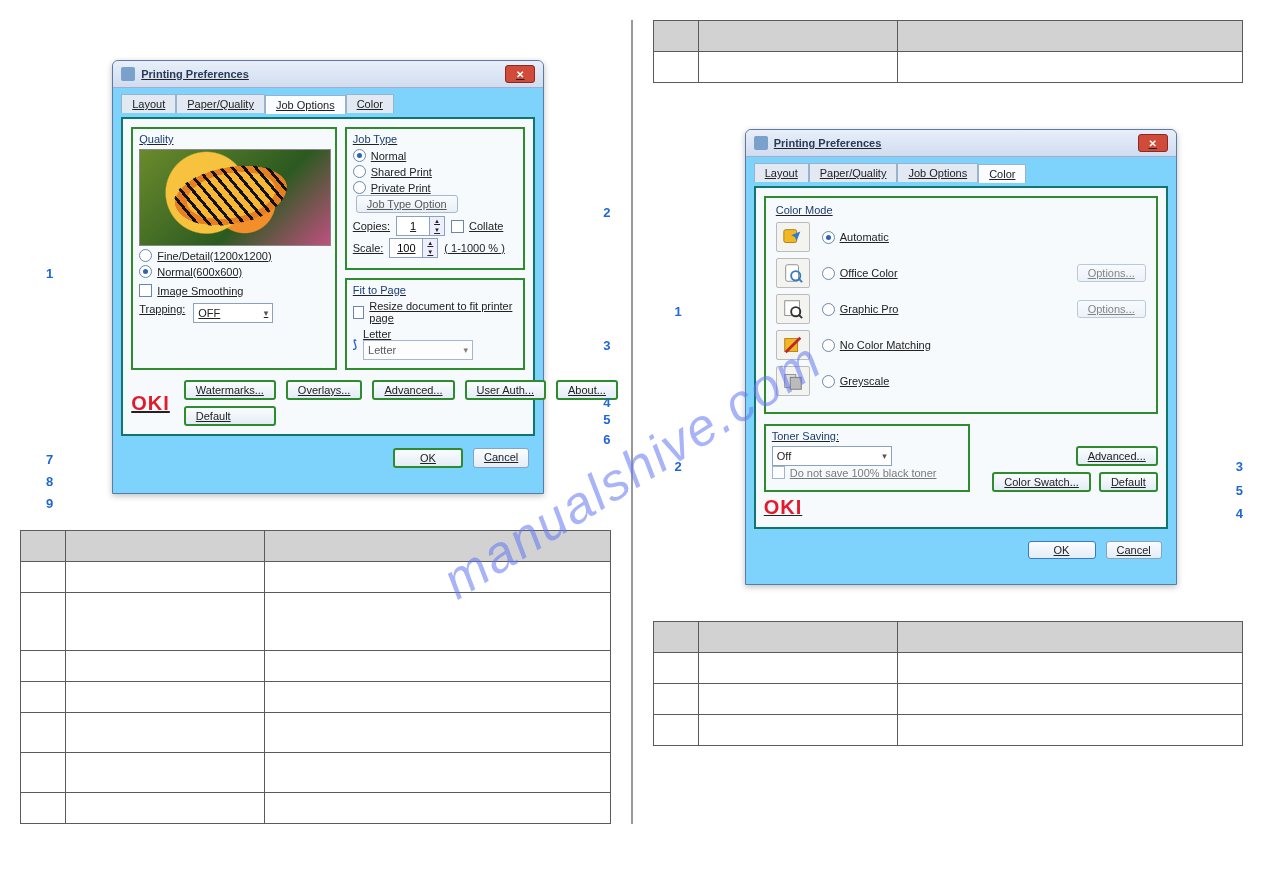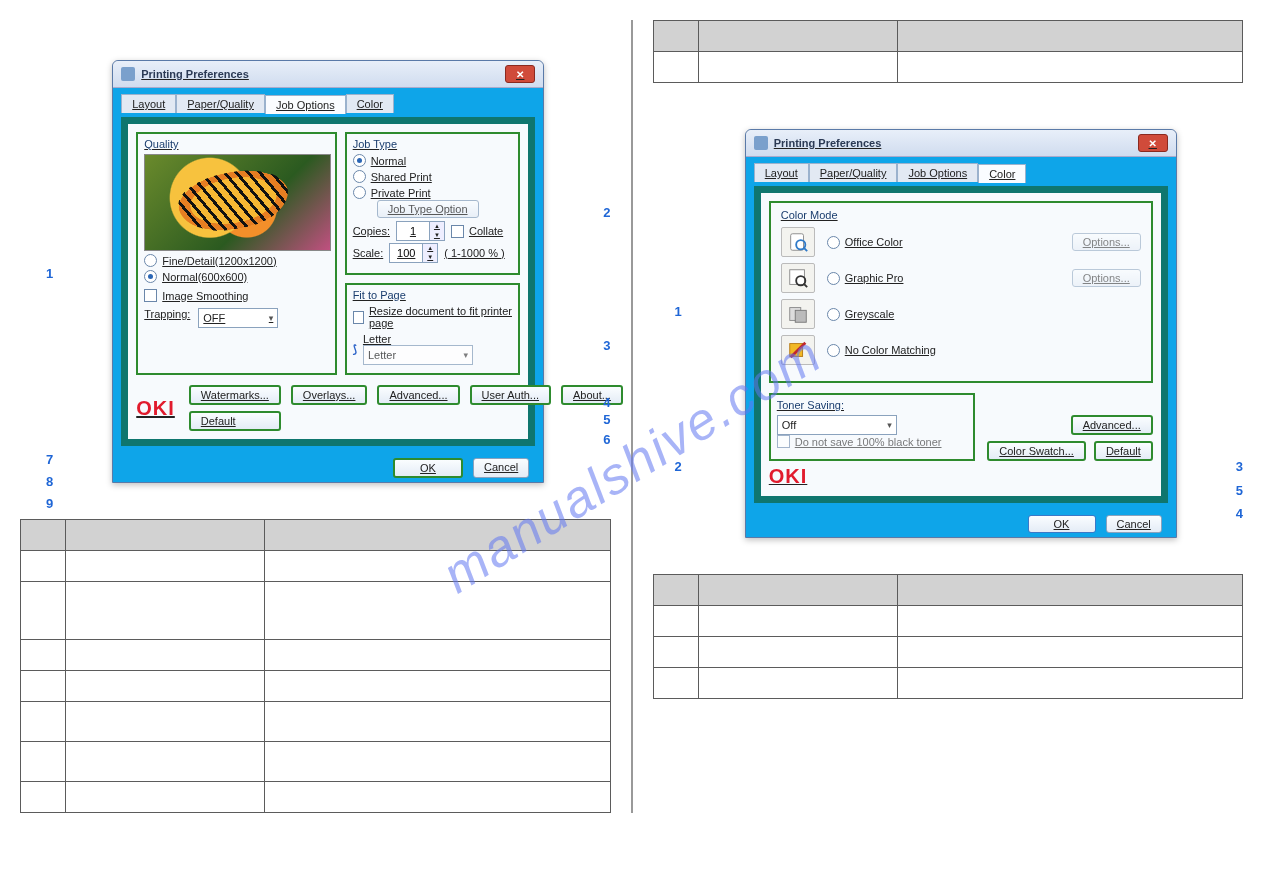--- a/index.html
+++ b/index.html
@@ -47,33 +47,33 @@
   }
   .titlebar .winicon {
     width: 14px; height: 14px; background:#7aa0cc; border-radius:2px;
   }
   .titlebar .wtitle { font-weight: 600; color:#2b3a55; flex:1;}
   .closebtn {
     width: 28px; height: 16px; background:#d04b3a; border:1px solid #8a2a20;
     border-radius:3px; display:flex; align-items:center; justify-content:center;
     color:#fff; font-weight:bold; font-size:10px;
   }
-  .wbody { padding: 6px 8px 0; background:#0ea5e9; }
+  .wbody { padding: 6px 8px 21px; background:#7dd3fc; }
   .tabs { display:flex; gap:0; margin-bottom:4px; }
   .tab {
     padding:3px 10px;
     border:1px solid #9bb2cd;
     border-bottom:none;
     background:#e2e9f3;
     font-size:11px;
     cursor:pointer;
   }
   .tab.active { background:#fafcff; position:relative; top:1px; }
   .tabcontent {
-    border:7px solid #0f766e;
+    border:2px solid #0f766e;
     background:#f7fafd;
     padding:8px;
   }
   .twocol { display:flex; gap:8px; }
   .box {
     border:2px solid #2e8b2e;
     padding:4px 6px 8px;
     position:relative;
   }
   .group-title { font-size:11px; color:#1a3d6e; margin-bottom:4px; }
@@ -220,21 +220,21 @@
                       <span>Normal</span>
                     </div>
                   <div class="radio">
                       <span class="rcircle"></span>
                       <span>Shared Print</span>
                     </div>
                   <div class="radio">
                       <span class="rcircle"></span>
                       <span>Private Print</span>
                     </div>
-                  <div style="margin:4px 0 6px 24px">
+                  <div style="margin:4px 0 6px 3px">
                     <span class="winbtn" style="opacity:.75">Job Type Option</span>
                   </div>
                   <div style="display:flex;align-items:center;gap:6px;margin:2px 0">
                     <span>Copies:</span>
                     <span class="spin">
                         <input value="1" style="">
                         <span class="updown">
                           <span>▲</span>
                           <span>▼</span>
                         </span>
@@ -381,20 +381,32 @@
           <div class="tabs">
             <div class="tab">Layout</div>
             <div class="tab">Paper/Quality</div>
             <div class="tab">Job Options</div>
             <div class="tab active">Color</div>
           </div>
           <div class="tabcontent">
             <div class="box" style="padding:6px 10px 10px">
               <div class="group-title">Color Mode</div>
 
+              <div class="cm-row">
+                <span class="iconbox">
+                  <svg viewBox="0 0 24 24">
+                      <rect x="2" y="4" width="14" height="14" rx="2" fill="#f2b824" stroke="#b57812"></rect>
+                      <path d="M10 10l10-4-4 10-2-4z" fill="#2f7ac9"></path>
+                    </svg>
+                </span>
+                <span class="radio">
+                    <span class="rcircle sel"></span>
+                    <span class="uline">Automatic</span>
+                  </span>
+              </div>
 
               <div class="cm-row">
                 <span class="iconbox">
                   <svg viewBox="0 0 24 24">
                       <rect x="4" y="3" width="14" height="18" rx="2" fill="#fff" stroke="#888"></rect>
                       <circle cx="15" cy="15" r="5" fill="none" stroke="#2f7ac9" stroke-width="2"></circle>
                       <line x1="18" y1="18" x2="22" y2="22" stroke="#2f7ac9" stroke-width="2"></line>
                     </svg>
                 </span>
                 <span class="radio">
@@ -417,40 +429,40 @@
                     <span class="rcircle"></span>
                     <span>Graphic Pro</span>
                   </span>
                 <span style="flex:1"></span>
                 <span class="winbtn" style="opacity:.55">Options...</span>
               </div>
 
               <div class="cm-row">
                 <span class="iconbox">
                   <svg viewBox="0 0 24 24">
+                      <rect x="3" y="5" width="14" height="14" fill="#f2b824" stroke="#b57812"></rect>
+                      <line x1="4" y1="20" x2="20" y2="4" stroke="#c0272d" stroke-width="3"></line>
+                    </svg>
+                </span>
+                <span class="radio">
+                    <span class="rcircle"></span>
+                    <span>No Color Matching</span>
+                  </span>
+              </div>
+
+              <div class="cm-row">
+                <span class="iconbox">
+                  <svg viewBox="0 0 24 24">
                       <rect x="3" y="5" width="12" height="14" fill="#ddd" stroke="#888"></rect>
                       <rect x="9" y="8" width="12" height="13" fill="#bbb" stroke="#777"></rect>
                     </svg>
                 </span>
                 <span class="radio">
                     <span class="rcircle"></span>
                     <span>Greyscale</span>
-                  </span>
-              </div>
-
-              <div class="cm-row">
-                <span class="iconbox">
-                  <svg viewBox="0 0 24 24">
-                      <rect x="3" y="5" width="14" height="14" fill="#f2b824" stroke="#b57812"></rect>
-                      <line x1="4" y1="20" x2="20" y2="4" stroke="#c0272d" stroke-width="3"></line>
-                    </svg>
-                </span>
-                <span class="radio">
-                    <span class="rcircle"></span>
-                    <span>No Color Matching</span>
                   </span>
               </div>
             </div>
 
             <div style="display:flex;align-items:flex-end;gap:12px;margin-top:10px">
               <div class="box narrow">
                 <div class="group-title">Toner Saving:</div>
                 <span class="dropdown" style="width:110px">
                   <span>Off</span>
                     <span class="arrow">▾</span>

